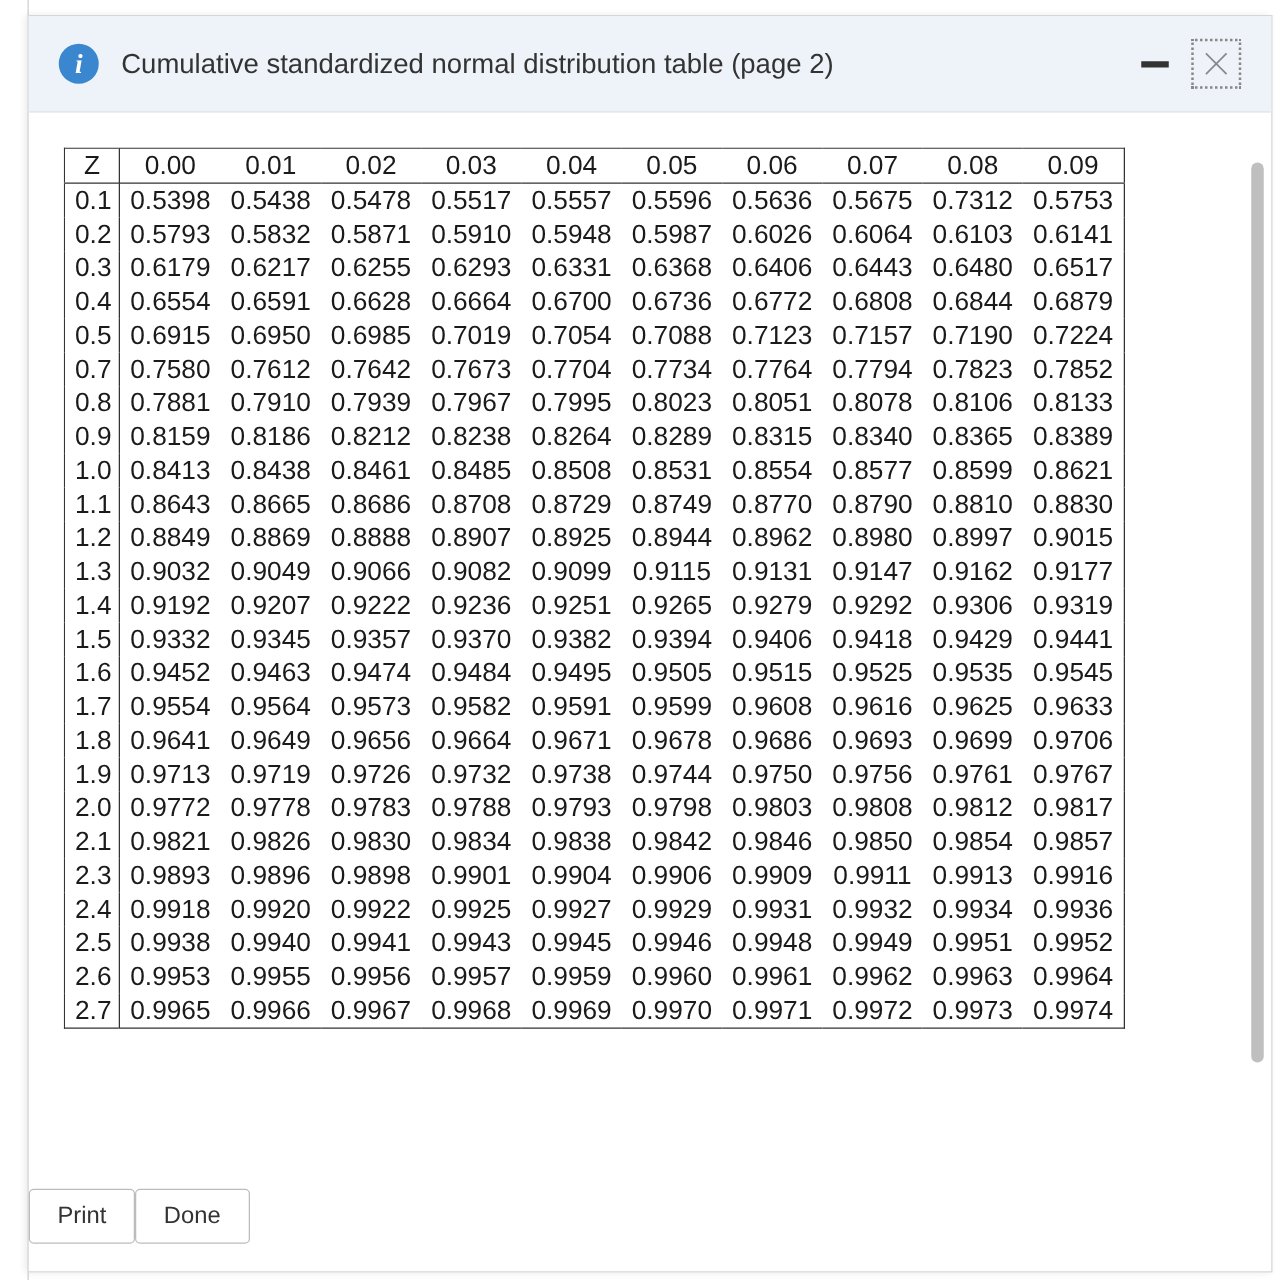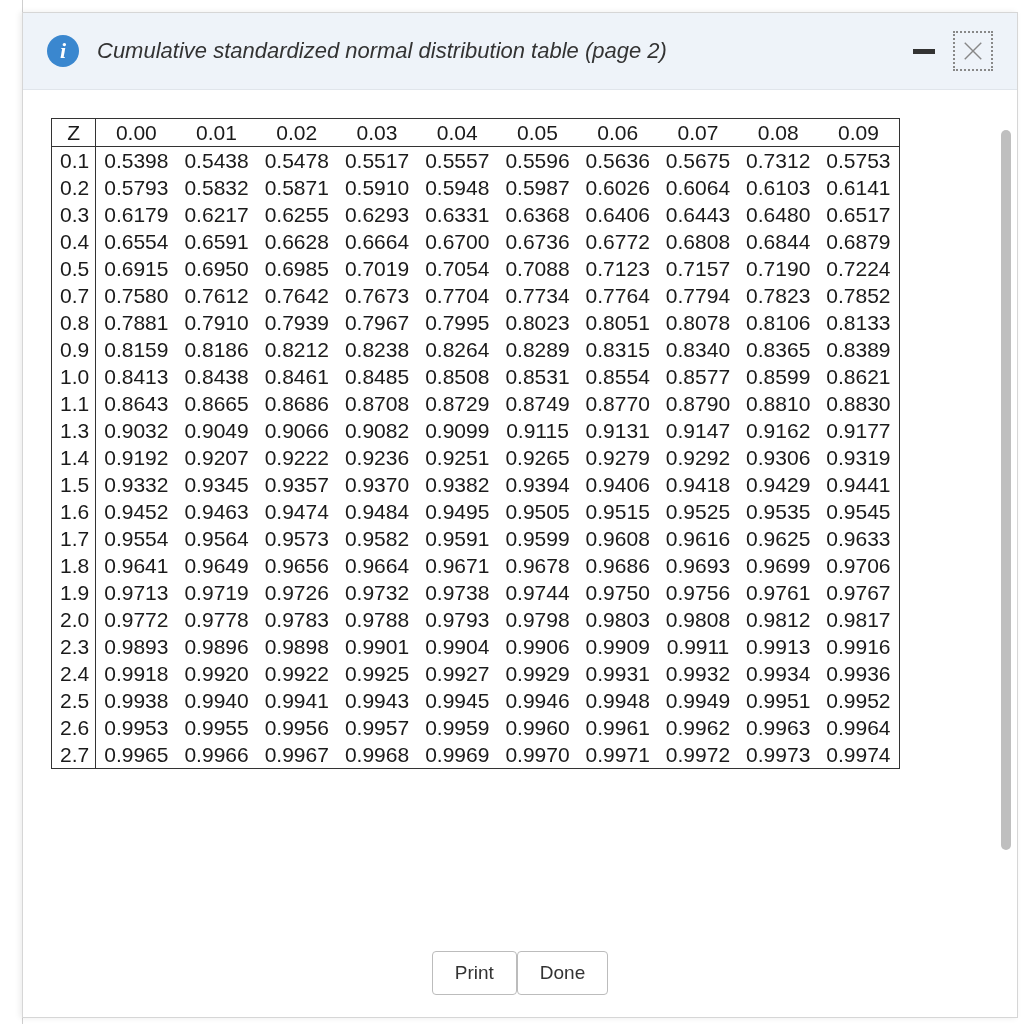--- a/index.html
+++ b/index.html
@@ -55,21 +55,20 @@
     font-style: italic;
     font-weight: bold;
     font-size: 22px;
     flex-shrink: 0;
   }
   .title {
     font-size: 22px;
     color: #333;
     flex: 1;
     font-weight: 400;
-    font-style: italic;
   }
   .header-controls {
     display: flex;
     align-items: center;
     gap: 16px;
   }
   .minimize-btn {
     width: 26px;
     height: 26px;
     display: flex;
@@ -152,21 +151,20 @@
   }
   table.ztable thead th.zcol {
     text-align: center;
     padding: 0 8px;
   }
 
   .footer {
     border-top: none;
     padding: 18px 0 22px 0;
     display: flex;
-    justify-content: center;
     gap: 0;
   }
   .btn {
     border: 1px solid #bcbcbc;
     background: #fff;
     border-radius: 4px;
     padding: 10px 22px;
     font-size: 19px;
     color: #333;
     cursor: pointer;
@@ -336,20 +334,33 @@
               <td>0.8686</td>
               <td>0.8708</td>
               <td>0.8729</td>
               <td>0.8749</td>
               <td>0.8770</td>
               <td>0.8790</td>
               <td>0.8810</td>
               <td>0.8830</td>
             </tr>
             <tr>
+              <td class="zcol">1.2</td>
+              <td>0.8849</td>
+              <td>0.8869</td>
+              <td>0.8888</td>
+              <td>0.8907</td>
+              <td>0.8925</td>
+              <td>0.8944</td>
+              <td>0.8962</td>
+              <td>0.8980</td>
+              <td>0.8997</td>
+              <td>0.9015</td>
+            </tr>
+            <tr>
               <td class="zcol">1.3</td>
               <td>0.9032</td>
               <td>0.9049</td>
               <td>0.9066</td>
               <td>0.9082</td>
               <td>0.9099</td>
               <td>0.9115</td>
               <td>0.9131</td>
               <td>0.9147</td>
               <td>0.9162</td>
@@ -440,20 +451,33 @@
               <td>0.9783</td>
               <td>0.9788</td>
               <td>0.9793</td>
               <td>0.9798</td>
               <td>0.9803</td>
               <td>0.9808</td>
               <td>0.9812</td>
               <td>0.9817</td>
             </tr>
             <tr>
+              <td class="zcol">2.1</td>
+              <td>0.9821</td>
+              <td>0.9826</td>
+              <td>0.9830</td>
+              <td>0.9834</td>
+              <td>0.9838</td>
+              <td>0.9842</td>
+              <td>0.9846</td>
+              <td>0.9850</td>
+              <td>0.9854</td>
+              <td>0.9857</td>
+            </tr>
+            <tr>
               <td class="zcol">2.3</td>
               <td>0.9893</td>
               <td>0.9896</td>
               <td>0.9898</td>
               <td>0.9901</td>
               <td>0.9904</td>
               <td>0.9906</td>
               <td>0.9909</td>
               <td>0.9911</td>
               <td>0.9913</td>

